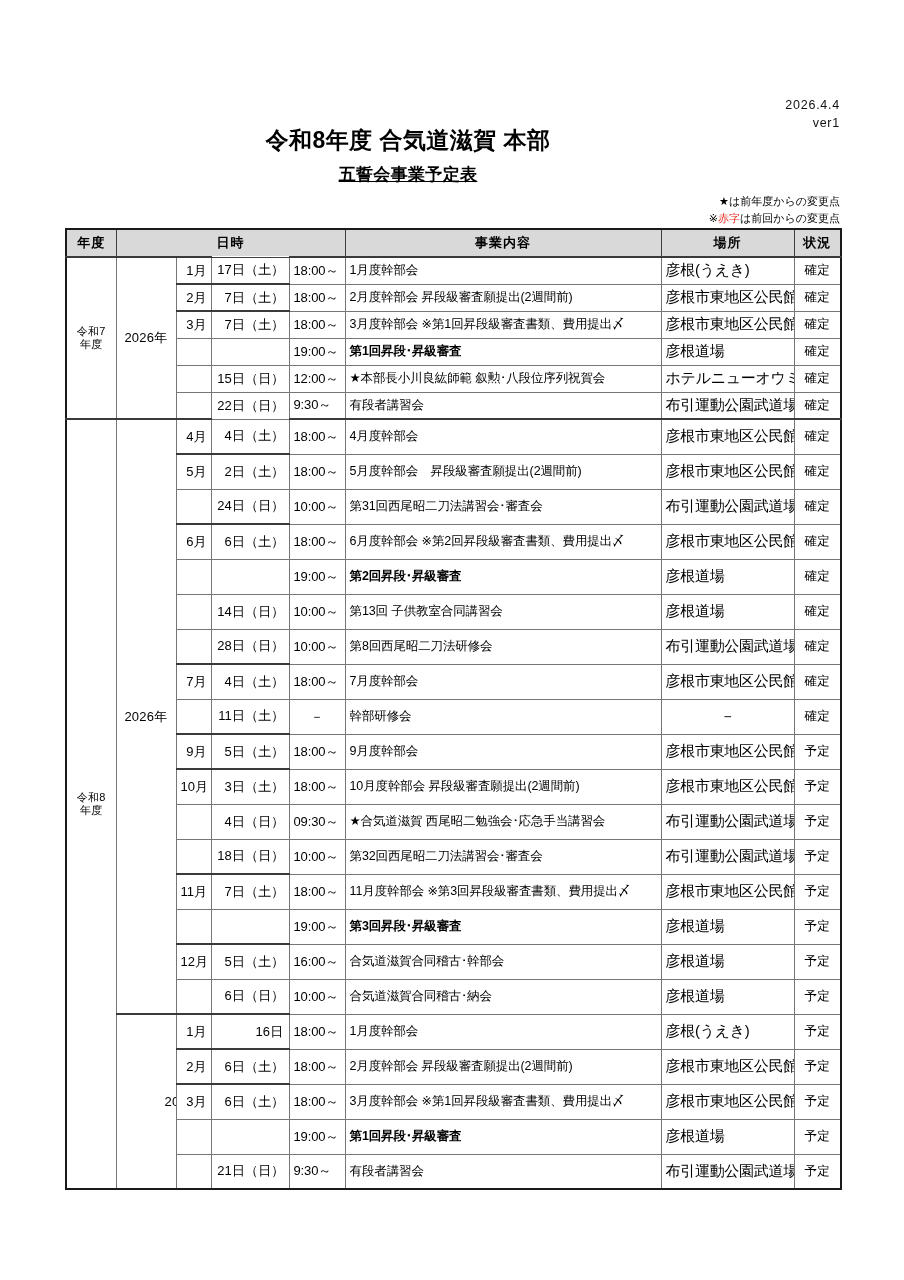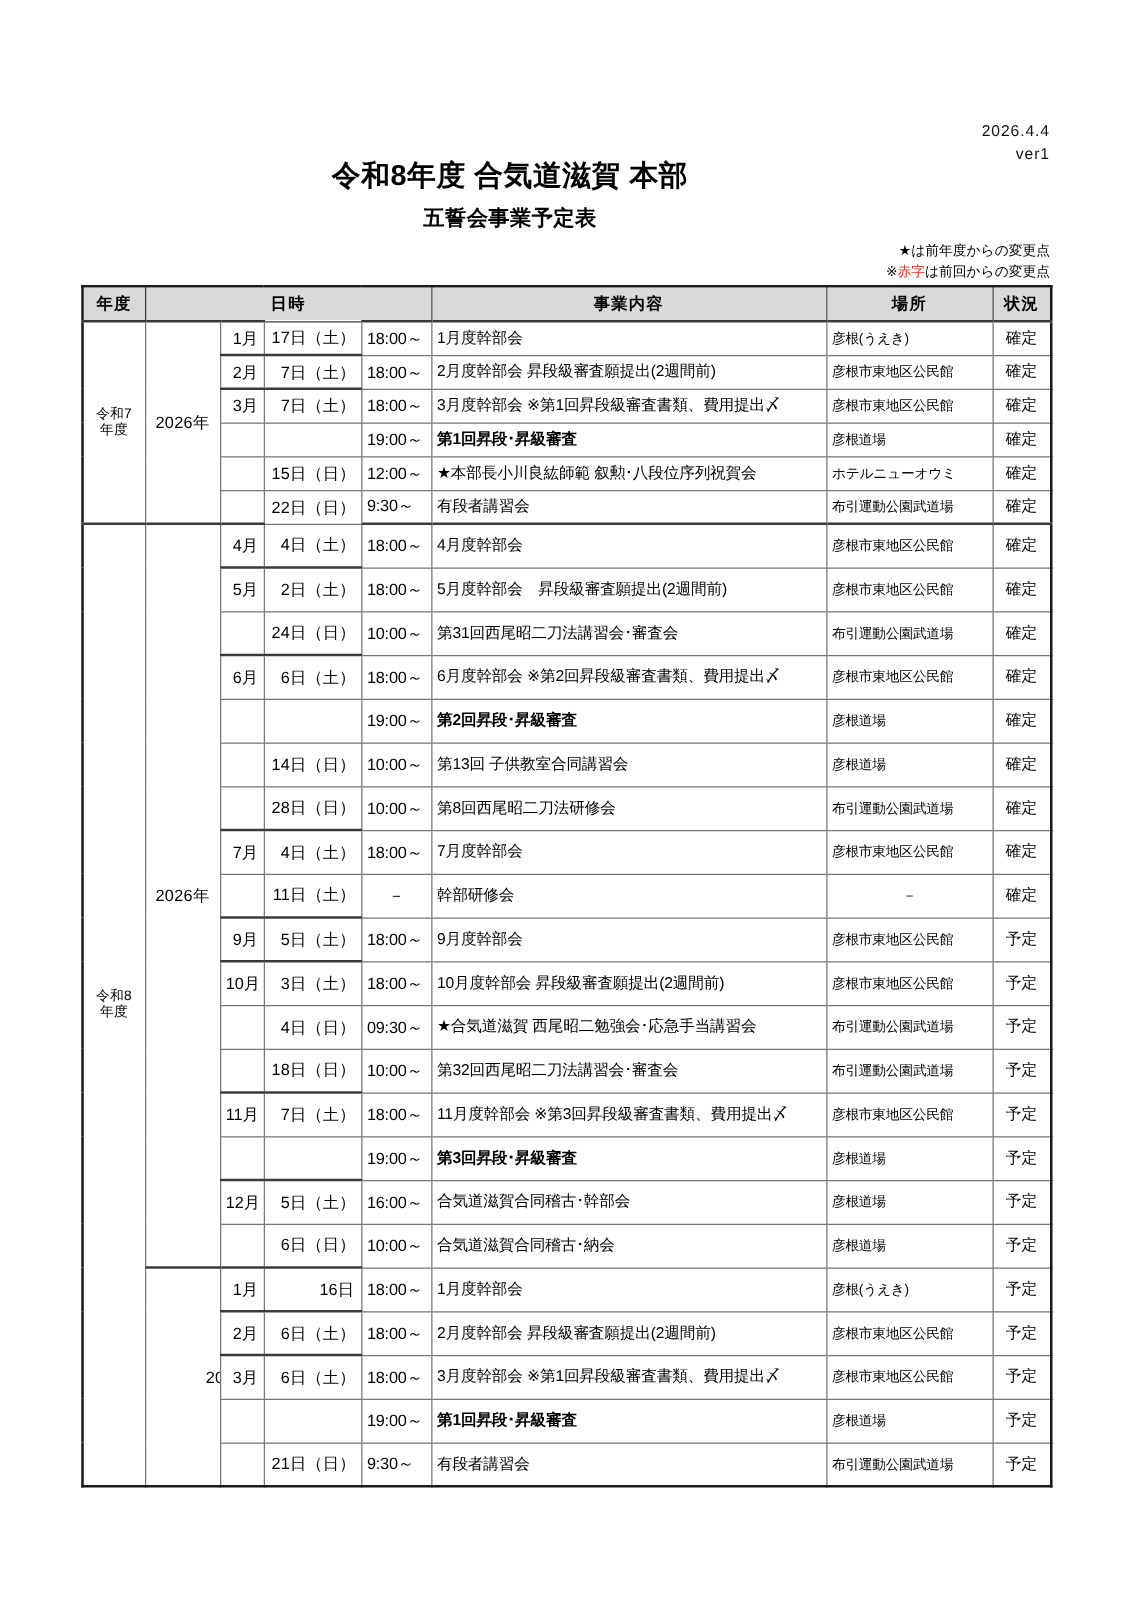--- a/index.html
+++ b/index.html
@@ -48,20 +48,21 @@
     line-height: 1.25;
     color: #000;
   }
   .title-sub {
     font-size: 17px;
     font-weight: bold;
     letter-spacing: 0.02em;
     line-height: 1.3;
     margin-top: 9px;
     color: #000;
+    text-decoration: underline;
   }
   .notes {
     position: absolute;
     top: 193px;
     right: 64px;
     text-align: right;
     font-size: 11px;
     line-height: 1.55;
     color: #000;
   }
@@ -122,21 +123,21 @@
     line-height: 1.18;
     letter-spacing: 0.02em;
     padding: 0 2px;
   }
   td.year  { text-align: center; font-size: 13px; letter-spacing: 0.02em; }
   td.month { text-align: right;  font-size: 13px; padding-right: 3px; }
   td.day   { text-align: right;  font-size: 13px; padding-right: 4px; letter-spacing: 0.01em; }
   td.day.dash, td.time.dash, td.place.dash { text-align: center; }
   td.time  { text-align: left;   font-size: 13px; padding-left: 3px; letter-spacing: -0.01em; }
   td.event { text-align: left;   font-size: 12.5px; padding-left: 5px; letter-spacing: -0.01em; }
-  td.place { text-align: left;   font-size: 11px; padding-left: 5px; letter-spacing: -0.02em; }
+  td.place { text-align: left;   font-size: 15px; padding-left: 5px; letter-spacing: -0.02em; }
   td.stat  { text-align: center; font-size: 12.5px; letter-spacing: 0.02em; }
 
   td.bold { font-weight: bold; }
 
   
   td.sep-month  { border-top: 2px solid #3a3a3a; }
   tr.grp-top td { border-top: 2px solid #3a3a3a; }
 </style>
 </head>
 <body>

